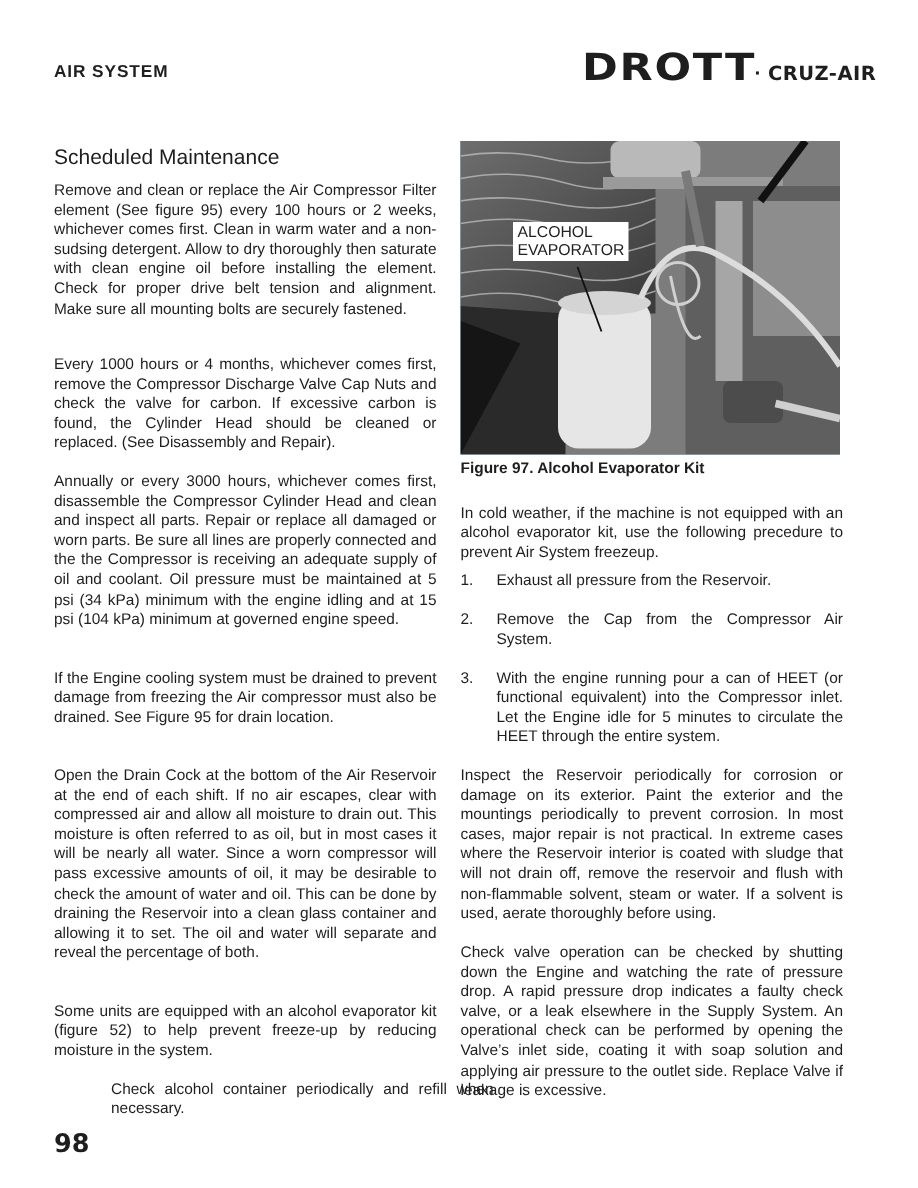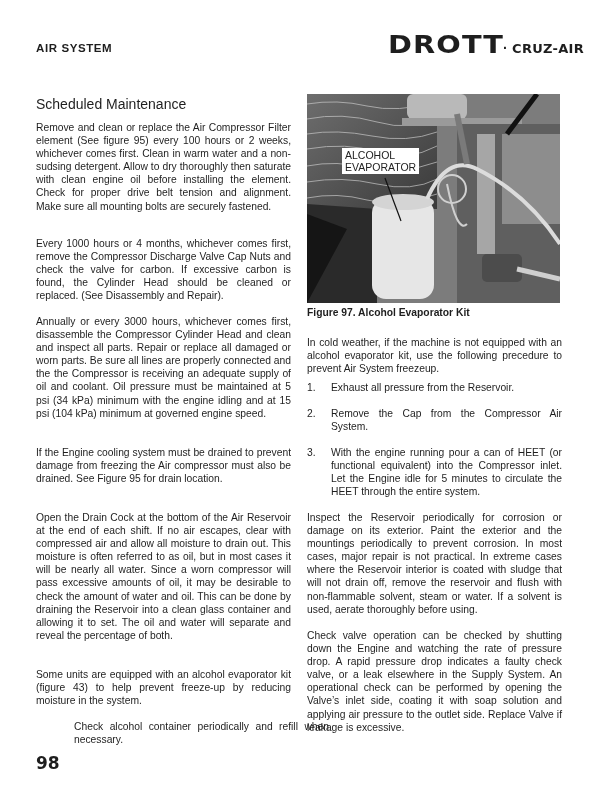--- a/index.html
+++ b/index.html
@@ -45,21 +45,21 @@
 <div class="abs col left-col" style="top:315px;">
   <p>Annually or every 3000 hours, whichever comes first, disassemble the Compressor Cylinder Head and clean and inspect all parts. Repair or replace all damaged or worn parts. Be sure all lines are properly connected and the the Compressor is receiving an adequate supply of oil and coolant. Oil pressure must be maintained at 5 psi (34 kPa) minimum with the engine idling and at 15 psi (104 kPa) minimum at governed engine speed.</p>
 </div>
 <div class="abs col left-col" style="top:446px;">
   <p>If the Engine cooling system must be drained to prevent damage from freezing the Air compressor must also be drained. See Figure 95 for drain location.</p>
 </div>
 <div class="abs col left-col" style="top:511px;">
   <p>Open the Drain Cock at the bottom of the Air Reservoir at the end of each shift. If no air escapes, clear with compressed air and allow all moisture to drain out. This moisture is often referred to as oil, but in most cases it will be nearly all water. Since a worn compressor will pass excessive amounts of oil, it may be desirable to check the amount of water and oil. This can be done by draining the Reservoir into a clean glass container and allowing it to set. The oil and water will separate and reveal the percentage of both.</p>
 </div>
 <div class="abs col left-col" style="top:668px;">
-  <p>Some units are equipped with an alcohol evaporator kit (figure 43) to help prevent freeze-up by reducing moisture in the system.</p>
+  <p>Some units are equipped with an alcohol evaporator kit (figure 52) to help prevent freeze-up by reducing moisture in the system.</p>
 </div>
 <div class="abs col left-col" style="top:720px;margin-left:38px;">
   <p>Check alcohol container periodically and refill when necessary.</p>
 </div>
 
 <div class="abs photo">
   <svg width="253" height="209" viewBox="0 0 253 209">
     <defs>
       <linearGradient id="g1" x1="0" y1="0" x2="1" y2="1">
         <stop offset="0" stop-color="#6e6e6e"></stop>

